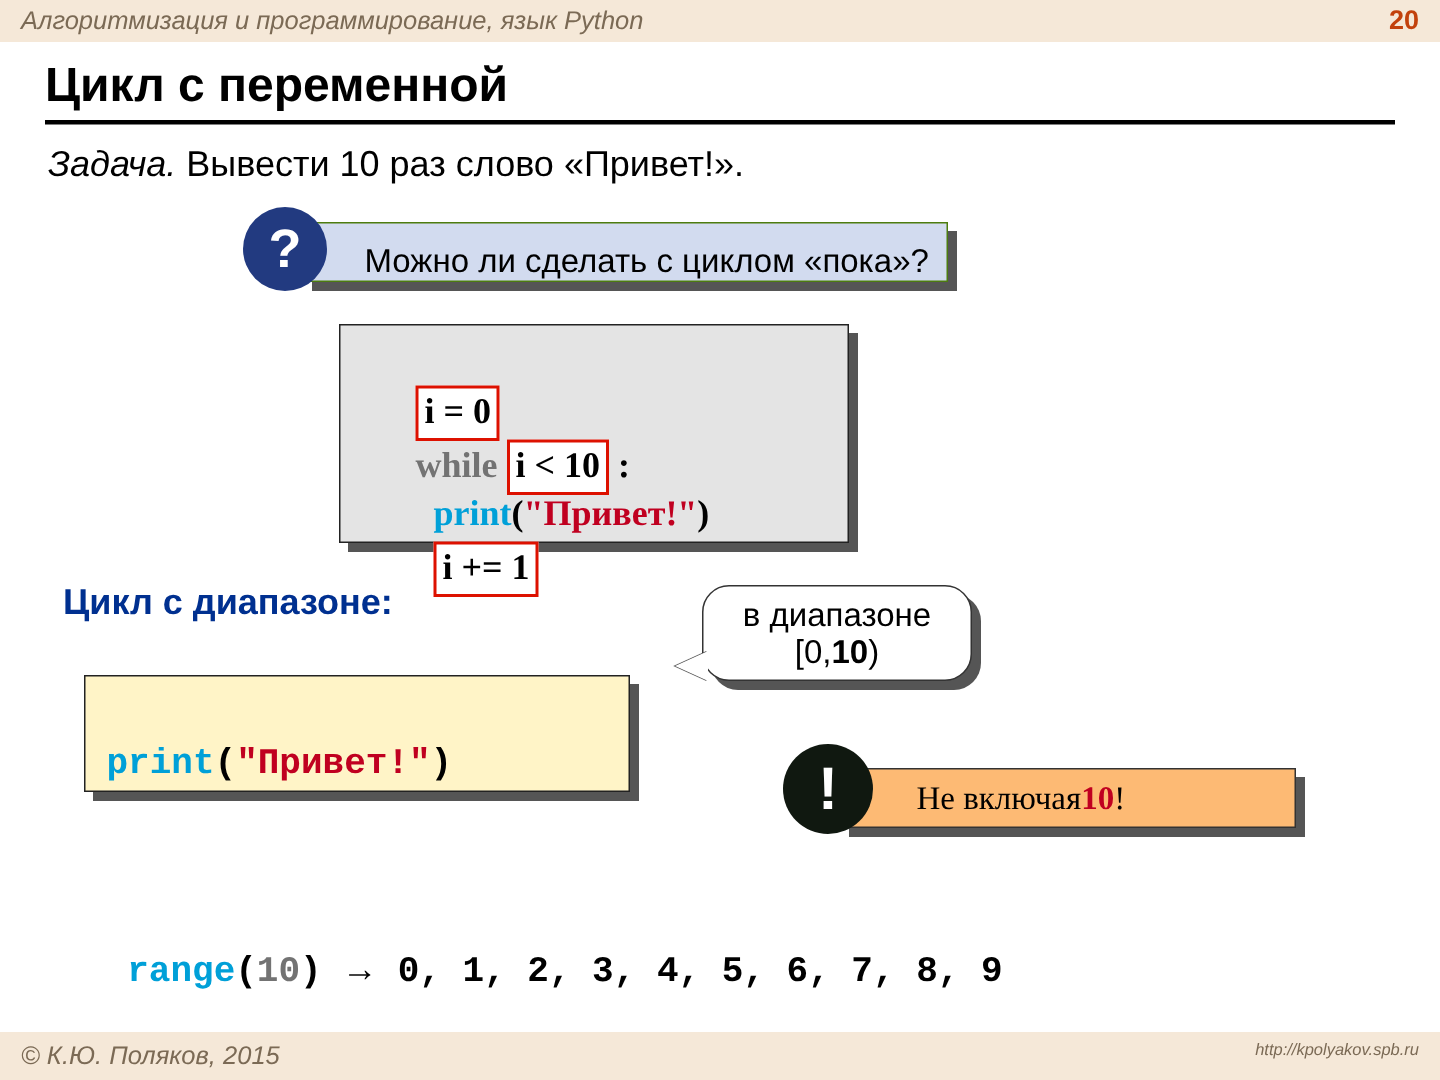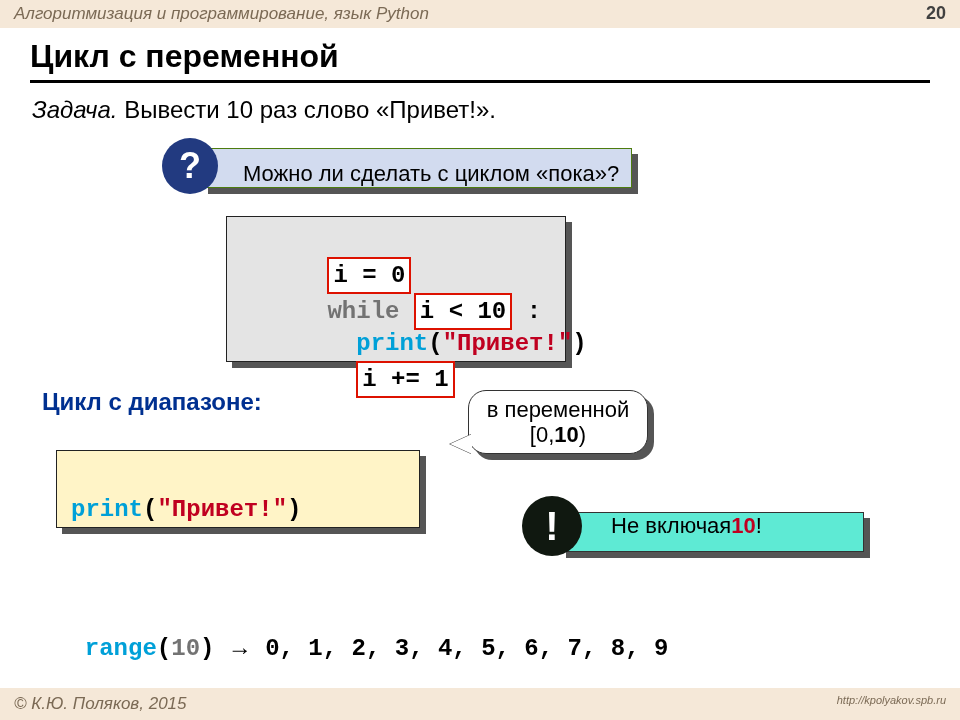--- a/index.html
+++ b/index.html
@@ -14,21 +14,21 @@
   .header-band {
     position:absolute; left:0; top:0; width:960px; height:28px;
     background:#f5e8d8;
   }
   .header-band .course {
     position:absolute; left:14px; top:4px;
     font-style:italic; color:#7b6a55; font-size:17px;
   }
   .header-band .pagenum {
     position:absolute; right:14px; top:3px;
-    font-weight:bold; color:#404040; font-size:18px;
+    font-weight:bold; color:#c2410c; font-size:18px;
   }
   .title {
     position:absolute; left:30px; top:38px;
     font-size:32px; font-weight:bold; color:#000;
   }
   .rule {
     position:absolute; left:30px; top:80px;
     width:900px; height:3px; background:#000;
   }
   .task {
@@ -65,21 +65,21 @@
     position:absolute; left:226px; top:216px;
     width:346px; height:152px;
   }
   .code-while .shadow {
     position:absolute; left:6px; top:6px; width:340px; height:146px;
     background:#555;
   }
   .code-while .box {
     position:absolute; left:0; top:0; width:340px; height:146px;
     background:#e4e4e4; border:1px solid #222;
-    font-family:Liberation Mono, monospace; font-size:24px; font-weight:bold;
+    font-family:Liberation Serif, serif; font-size:24px; font-weight:bold;
     line-height:1.4;
   }
   .code-while .box span { white-space:pre; }
   .code-while .ln1 { position:absolute; left:14px; top:6px; }
   .code-while .ln2 { position:absolute; left:14px; top:42px; }
   .code-while .ln3 { position:absolute; left:14px; top:76px; }
   .code-while .ln4 { position:absolute; left:14px; top:110px; }
   .redbox { border:2px solid #d10; background:#fff; padding:0 4px; display:inline-block; }
   .kw-blue { color:#737373; }
   .kw-cons { color:#00a0d8; }
@@ -139,23 +139,23 @@
   .excl-callout {
     position:absolute; left:560px; top:512px;
     width:310px; height:40px;
   }
   .excl-callout .shadow {
     position:absolute; left:6px; top:6px; width:304px; height:40px;
     background:#555;
   }
   .excl-callout .box {
     position:absolute; left:0; top:0; width:304px; height:40px;
-    background:#5eead4; border:1px solid #333;
-    display:flex; align-items:flex-start;
-    padding-left:50px; font-size:22px; color:#000;
+    background:#fdba74; border:1px solid #333;
+    display:flex; align-items:center;
+    padding-left:50px; font-size:22px; color:#000;font-family:Liberation Serif, serif;
   }
   .excl-callout .box .r { color:#c00020; font-weight:bold; }
   .excl-badge {
     position:absolute; left:522px; top:496px;
     width:60px; height:60px; border-radius:50%;
     background:#101810; color:#fff;
     display:flex; align-items:center; justify-content:center;
     font-size:40px; font-weight:bold;
   }
 
@@ -220,21 +220,21 @@
       <span class="kw-black">  </span><span class="redbox kw-black">i += 1</span>
     </span>
   </div>
 </div>
 
 <div class="for-heading">Цикл с диапазоне:</div>
 
 <div class="range-bubble">
   <div class="shadow"></div>
   <div class="box">
-    <div>в переменной</div>
+    <div>в диапазоне</div>
     <div class="l2">
       <span>[0,</span><b>10</b><span>)</span>
     </div>
   </div>
   <div class="tail"></div>
 </div>
 
 <div class="code-for">
   <div class="shadow"></div>
   <div class="box">

